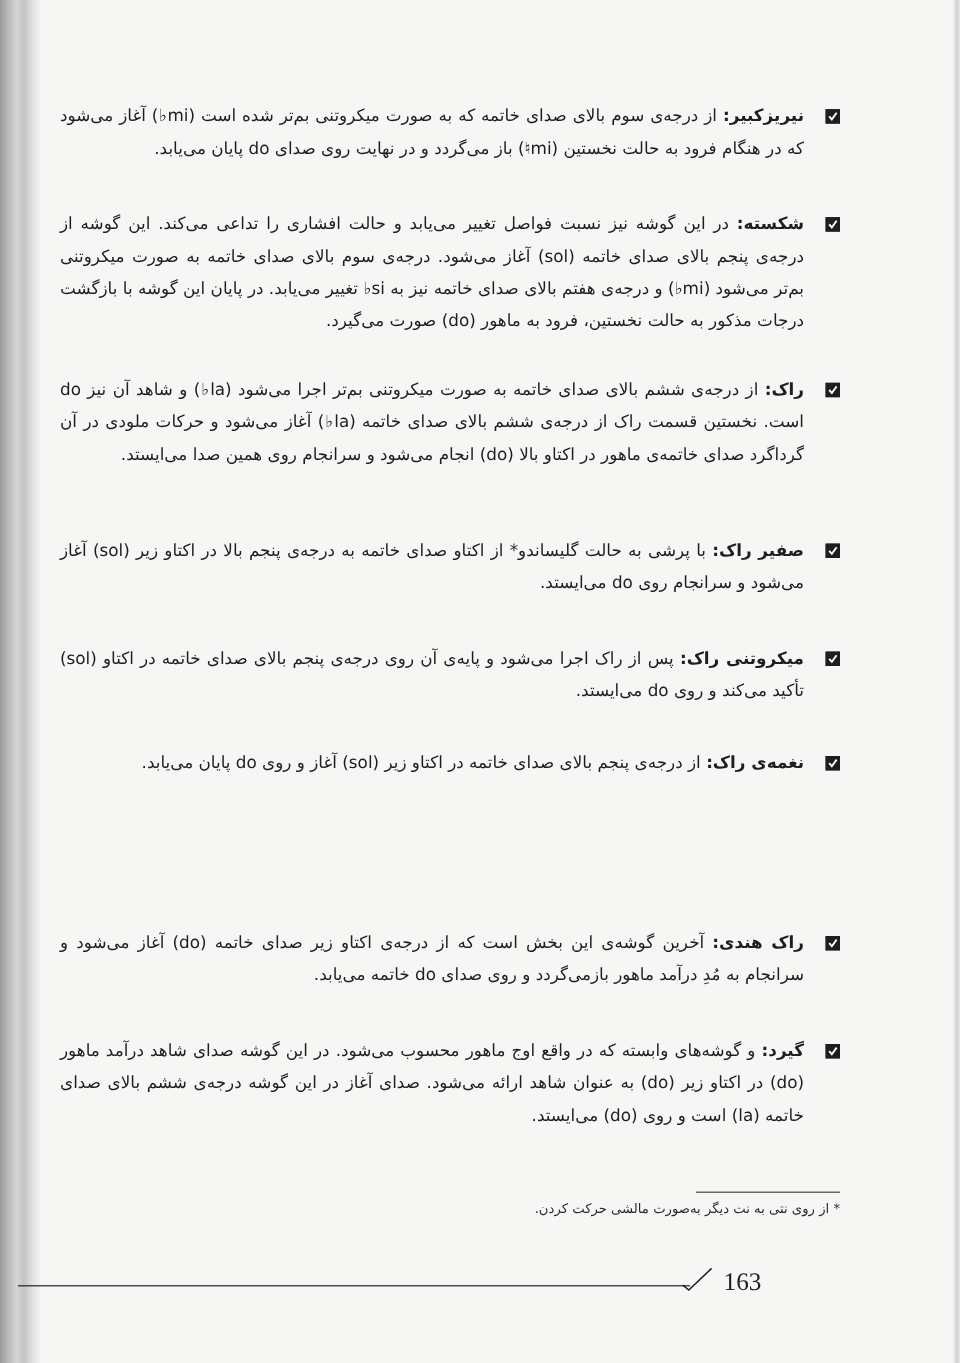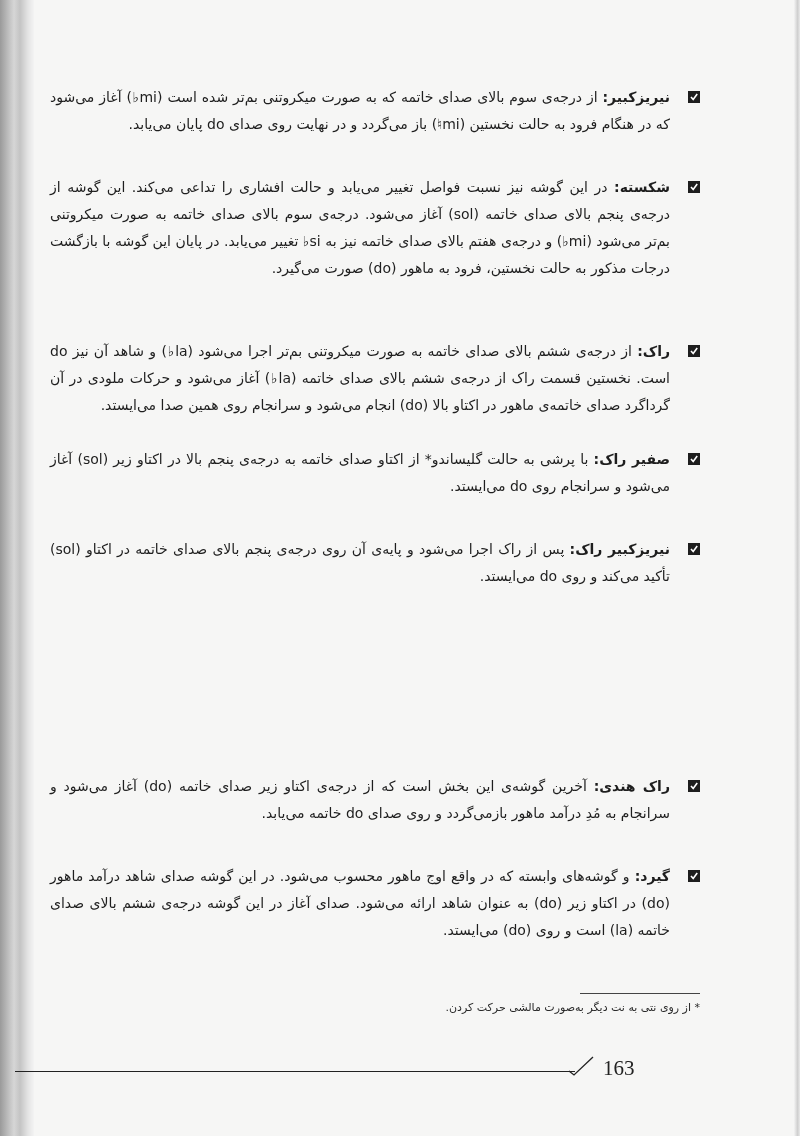--- a/index.html
+++ b/index.html
@@ -81,21 +81,21 @@
       <span class="check">
           <svg viewBox="0 0 10 10">
             <path d="M2 5 L4.2 7.5 L8.2 2" stroke="#fff" stroke-width="1.6" fill="none"></path>
           </svg>
         </span>
       <span class="term">شکسته:</span>
       <span>در این گوشه نیز نسبت فواصل تغییر می‌یابد و حالت افشاری را تداعی می‌کند. این گوشه از درجه‌ی پنجم بالای صدای خاتمه (sol) آغاز می‌شود. درجه‌ی سوم بالای صدای خاتمه به صورت میکروتنی بم‌تر می‌شود (mi♭) و درجه‌ی هفتم بالای صدای خاتمه نیز به si♭ تغییر می‌یابد. در پایان این گوشه با بازگشت درجات مذکور به حالت نخستین، فرود به ماهور (do) صورت می‌گیرد.</span>
     </div>
   </div>
 
-  <div class="entry" style="top:338px;">
+  <div class="entry" style="top:312px;">
     <div class="row">
       <span class="check">
           <svg viewBox="0 0 10 10">
             <path d="M2 5 L4.2 7.5 L8.2 2" stroke="#fff" stroke-width="1.6" fill="none"></path>
           </svg>
         </span>
       <span class="term">راک:</span>
       <span>از درجه‌ی ششم بالای صدای خاتمه به صورت میکروتنی بم‌تر اجرا می‌شود (la♭) و شاهد آن نیز do است. نخستین قسمت راک از درجه‌ی ششم بالای صدای خاتمه (la♭) آغاز می‌شود و حرکات ملودی در آن گرداگرد صدای خاتمه‌ی ماهور در اکتاو بالا (do) انجام می‌شود و سرانجام روی همین صدا می‌ایستد.</span>
     </div>
   </div>
@@ -112,25 +112,36 @@
     </div>
   </div>
 
   <div class="entry" style="top:536px;">
     <div class="row">
       <span class="check">
           <svg viewBox="0 0 10 10">
             <path d="M2 5 L4.2 7.5 L8.2 2" stroke="#fff" stroke-width="1.6" fill="none"></path>
           </svg>
         </span>
-      <span class="term">نیریزکبیر راک:</span>
+      <span class="term">میکروتنی راک:</span>
       <span>پس از راک اجرا می‌شود و پایه‌ی آن روی درجه‌ی پنجم بالای صدای خاتمه در اکتاو (sol) تأکید می‌کند و روی do می‌ایستد.</span>
     </div>
   </div>
 
+  <div class="entry" style="top:623px;">
+    <div class="row">
+      <span class="check">
+          <svg viewBox="0 0 10 10">
+            <path d="M2 5 L4.2 7.5 L8.2 2" stroke="#fff" stroke-width="1.6" fill="none"></path>
+          </svg>
+        </span>
+      <span class="term">نغمه‌ی راک:</span>
+      <span>از درجه‌ی پنجم بالای صدای خاتمه در اکتاو زیر (sol) آغاز و روی do پایان می‌یابد.</span>
+    </div>
+  </div>
 
 
   <div class="entry" style="top:773px;">
     <div class="row">
       <span class="check">
           <svg viewBox="0 0 10 10">
             <path d="M2 5 L4.2 7.5 L8.2 2" stroke="#fff" stroke-width="1.6" fill="none"></path>
           </svg>
         </span>
       <span class="term">راک هندی:</span>

